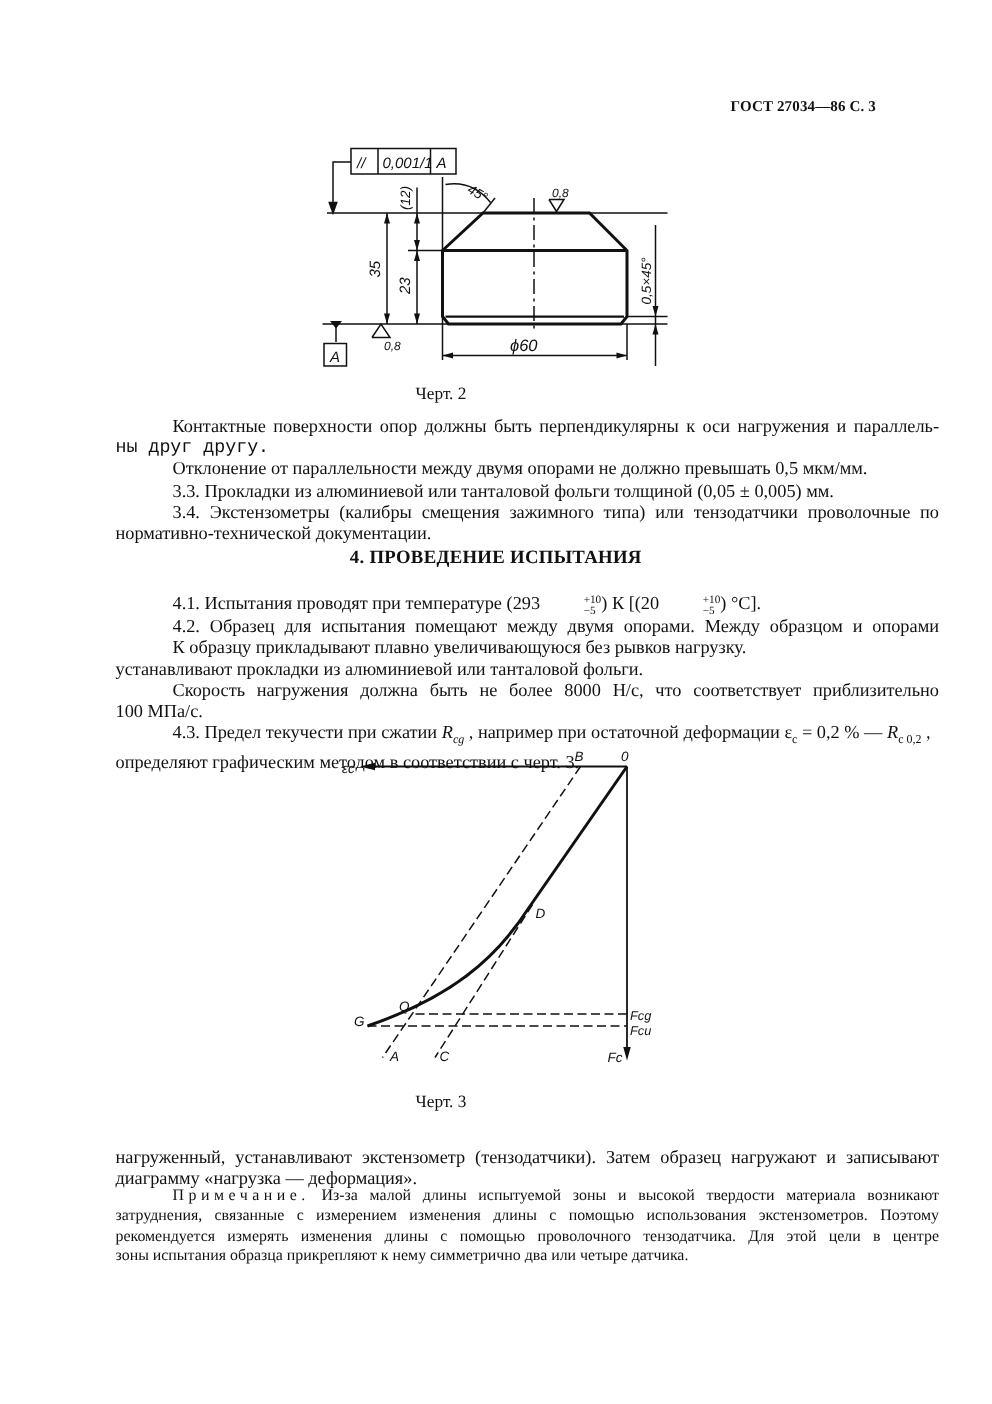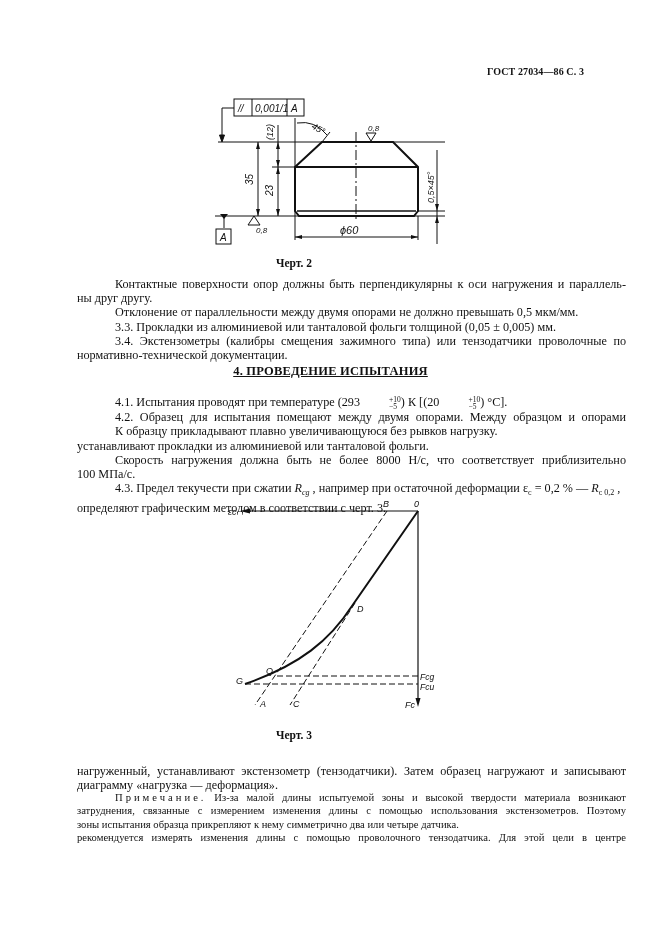--- a/index.html
+++ b/index.html
@@ -1,25 +1,25 @@
 <!DOCTYPE html>
 <html><head>
 <meta charset="utf-8">
 <style>
   html, body { margin:0; padding:0; background:#ffffff; }
   body { width:661px; height:936px; position:relative; overflow:hidden;
          font-family:"Liberation Serif", serif; color:#111; }
   .header { position:absolute; top:66px; right:77px; font-weight:bold; font-size:10px; letter-spacing:0.1px; }
   .abs { position:absolute; }
-  .caption { position:absolute; left:0; width:588px; text-align:center; font-size:11.5px;font-weight:bold; }
+  .caption { position:absolute; left:0; width:588px; text-align:center; font-size:11.5px; }
   .para { position:absolute; left:89px; width:537px; font-size:12.2px; line-height:14.2px; text-align:justify; }
   .p-indent { text-indent:26px; }
   .line { display:block; }
   .justify-last { text-align-last:justify; }
-  .section-title { position:absolute; left:0; width:661px; text-align:center; font-weight:bold; font-size:12.5px; letter-spacing:0.2px;text-decoration:underline; }
+  .section-title { position:absolute; left:0; width:661px; text-align:center; font-weight:bold; font-size:12.5px; letter-spacing:0.2px; }
   .note { position:absolute; left:89px; width:537px; font-size:10.6px; line-height:13.3px; text-align:justify; }
   .spaced { letter-spacing:3px; }
   svg text { font-family:"Liberation Sans", sans-serif; font-style:italic; }
   sub, sup { font-size:8px; }
 </style>
 </head>
 <body>
 
 <div class="header">ГОСТ 27034—86 С. 3</div>
 
@@ -93,21 +93,21 @@
     <text x="273" y="140" font-size="9" transform="rotate(-90 273 140)">(12)</text>
     <text x="340" y="234" font-size="11">ϕ60</text>
     <text x="434" y="203" font-size="9" transform="rotate(-90 434 203)">0,5×45°</text>
   </g>
 </svg>
 
 <div class="caption" style="top:257px;">Черт. 2</div>
 
 <div class="para" style="top:277px;">
   <span class="line p-indent justify-last">Контактные поверхности опор должны быть перпендикулярны к оси нагружения и параллель-</span>
-  <span class="line" style="margin-left:-12px;">ны друг другу.</span>
+  <span class="line" style="margin-left:-12px;font-family:Liberation Mono, monospace;">ны друг другу.</span>
   <span class="line p-indent">Отклонение от параллельности между двумя опорами не должно превышать 0,5 мкм/мм.</span>
   <span class="line p-indent">3.3. Прокладки из алюминиевой или танталовой фольги толщиной (0,05 ± 0,005) мм.</span>
   <span class="line p-indent justify-last">3.4. Экстензометры (калибры смещения зажимного типа) или тензодатчики проволочные по</span>
   <span class="line" style="margin-left:-12px;">нормативно-технической документации.</span>
 </div>
 
 <div class="section-title" style="top:364px;">4. ПРОВЕДЕНИЕ ИСПЫТАНИЯ</div>
 
 <div class="para" style="top:395px;">
   <span class="line p-indent"><span>4.1. Испытания проводят при температуре (293</span>&nbsp;<span style="display:inline-block;vertical-align:middle;font-size:7.5px;line-height:7px;"><span style="display:block">+10</span><span style="display:block">−5</span></span><span>) К [(20</span>&nbsp;<span style="display:inline-block;vertical-align:middle;font-size:7.5px;line-height:7px;"><span style="display:block">+10</span><span style="display:block">−5</span></span><span>) °С].</span></span>
@@ -157,15 +157,15 @@
 <div class="caption" style="top:729px;">Черт. 3</div>
 
 <div class="para" style="top:748px;">
   <span class="line justify-last" style="margin-left:-12px;margin-top:16px;">нагруженный, устанавливают экстензометр (тензодатчики). Затем образец нагружают и записывают</span>
   <span class="line" style="margin-left:-12px;">диаграмму «нагрузка — деформация».</span>
 </div>
 
 <div class="note" style="top:791px;">
   <span class="line p-indent justify-last"><span class="spaced">Примечание.</span><span> Из-за малой длины испытуемой зоны и высокой твердости материала возникают</span></span>
   <span class="line justify-last" style="margin-left:-12px;">затруднения, связанные с измерением изменения длины с помощью использования экстензометров. Поэтому</span>
+  <span class="line justify-last" style="margin-left:-12px;">рекомендуется измерять изменения длины с помощью проволочного тензодатчика. Для этой цели в центре</span>
   <span class="line" style="margin-left:-12px;">зоны испытания образца прикрепляют к нему симметрично два или четыре датчика.</span>
-  <span class="line justify-last" style="margin-left:-12px;">рекомендуется измерять изменения длины с помощью проволочного тензодатчика. Для этой цели в центре</span>
 </div>
 
 </body></html>

